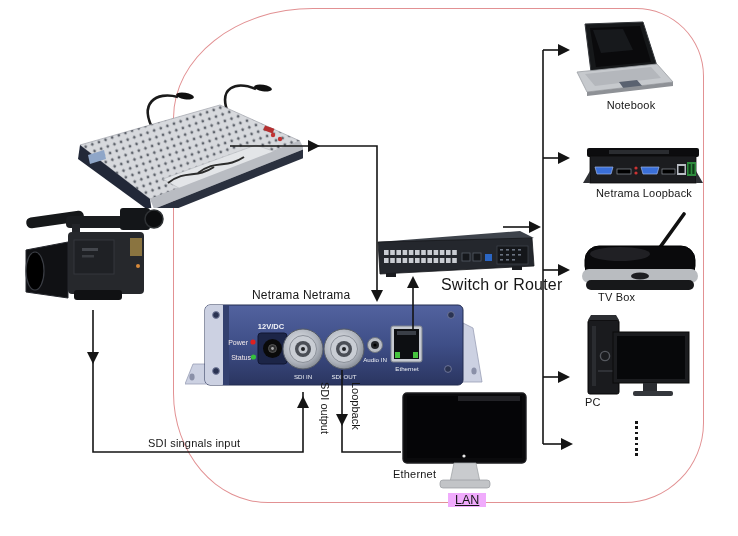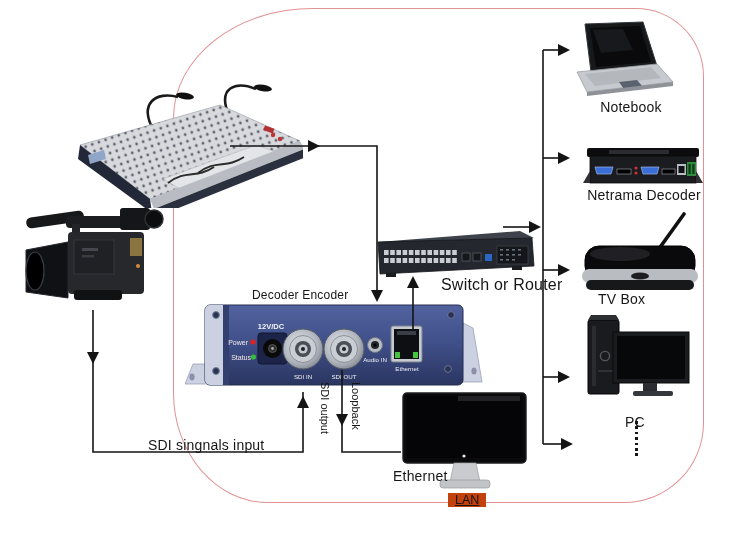--- a/index.html
+++ b/index.html
@@ -11,23 +11,23 @@
   #canvas{position:relative;width:738px;height:536px;background:var(--background);
     font-family:"Liberation Sans",sans-serif;color:#161616;overflow:hidden;}
   .abs{position:absolute;}
   #frame{left:173px;top:8px;width:531px;height:495px;box-sizing:border-box;
     border:1.4px solid var(--frame-border);
     border-radius:140px 68px 80px 95px / 110px 68px 80px 110px;z-index:1;}
   .dev{z-index:2;}
   #lines{left:0;top:0;width:738px;height:536px;z-index:5;pointer-events:none;}
   #lines path{stroke:var(--line);stroke-width:1.6;fill:none;}
   #lines polygon{fill:var(--line);}
-  .lbl{z-index:6;font-size:14px;letter-spacing:.2px;white-space:nowrap;}
+  .lbl{z-index:6;font-size:11px;letter-spacing:.2px;white-space:nowrap;}
   .vlbl{z-index:6;font-size:11px;white-space:nowrap;transform:rotate(90deg);transform-origin:top left;}
-  #lan-label{background:#c2410c;padding:0 7px;font-size:12.5px;z-index:6;text-decoration:underline;}
+  #lan-label{background:#f0abfc;padding:0 7px;font-size:12.5px;z-index:6;text-decoration:underline;}
   #more-dots{left:635px;top:421px;width:3px;height:38px;z-index:2;
     background:repeating-linear-gradient(to bottom,#151515 0 2.6px,transparent 2.6px 5.4px);}
   svg text{font-family:"Liberation Sans",sans-serif;}
 </style>
 </head>
 <body>
 
 <div id="canvas">
 
   <div id="frame" class="abs"></div>
@@ -294,24 +294,24 @@
         <path d="M543,377 H558"></path>
         <polygon points="558,371 570,377 558,383"></polygon>
       </g>
     <g>
         <path d="M543,444 H561"></path>
         <polygon points="561,438 573,444 561,450"></polygon>
       </g>
   </svg>
 
   <div class="abs lbl" style="left:148px;top:437px">SDI singnals input</div>
-  <div class="abs lbl" style="left:252px;top:288px;font-size:12px">Decoder Encoder</div>
+  <div class="abs lbl" style="left:252px;top:288px;font-size:12px">Netrama Netrama</div>
   <div class="abs lbl" style="left:441px;top:276px;font-size:16px">Switch or Router</div>
   <div class="abs lbl" style="left:578px;top:99px;width:106px;text-align:center">Notebook</div>
-  <div class="abs lbl" style="left:585px;top:187px;width:118px;text-align:center">Netrama Decoder</div>
+  <div class="abs lbl" style="left:585px;top:187px;width:118px;text-align:center">Netrama Loopback</div>
   <div class="abs lbl" style="left:598px;top:291px;width:106px;text-align:left">TV Box</div>
-  <div class="abs lbl" style="left:585px;top:414px;width:100px;text-align:center">PC</div>
+  <div class="abs lbl" style="left:585px;top:396px;width:100px;">PC</div>
   <div class="abs lbl" style="left:393px;top:468px">Ethernet</div>
   <div id="lan-label" class="abs" style="left:448px;top:493px">LAN</div>
   <div class="abs vlbl" style="left:331px;top:382px">SDI output</div>
   <div class="abs vlbl" style="left:362px;top:382px">Loopback</div>
 
 </div>
 
 </body></html>

